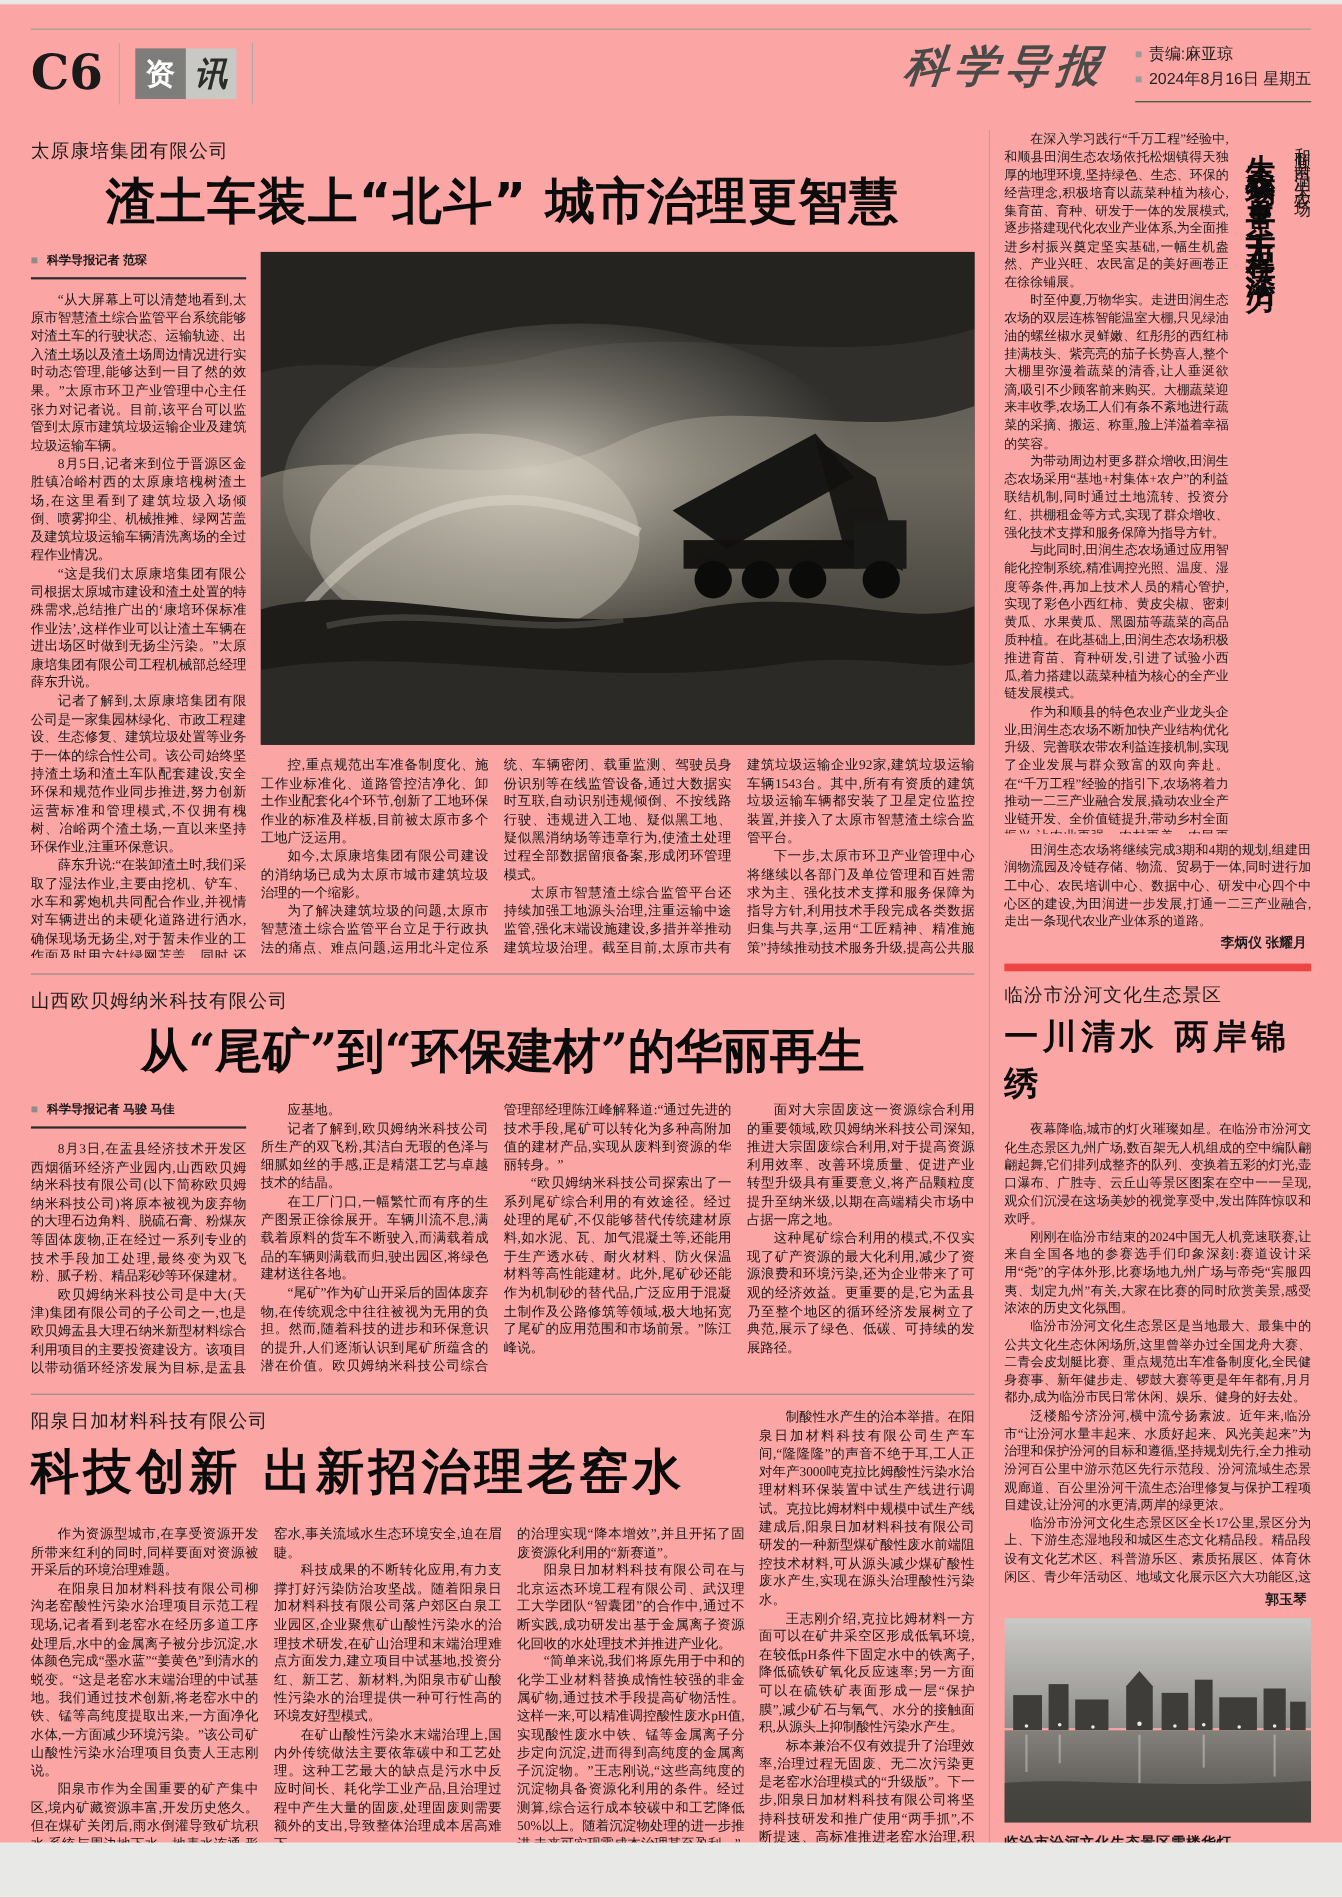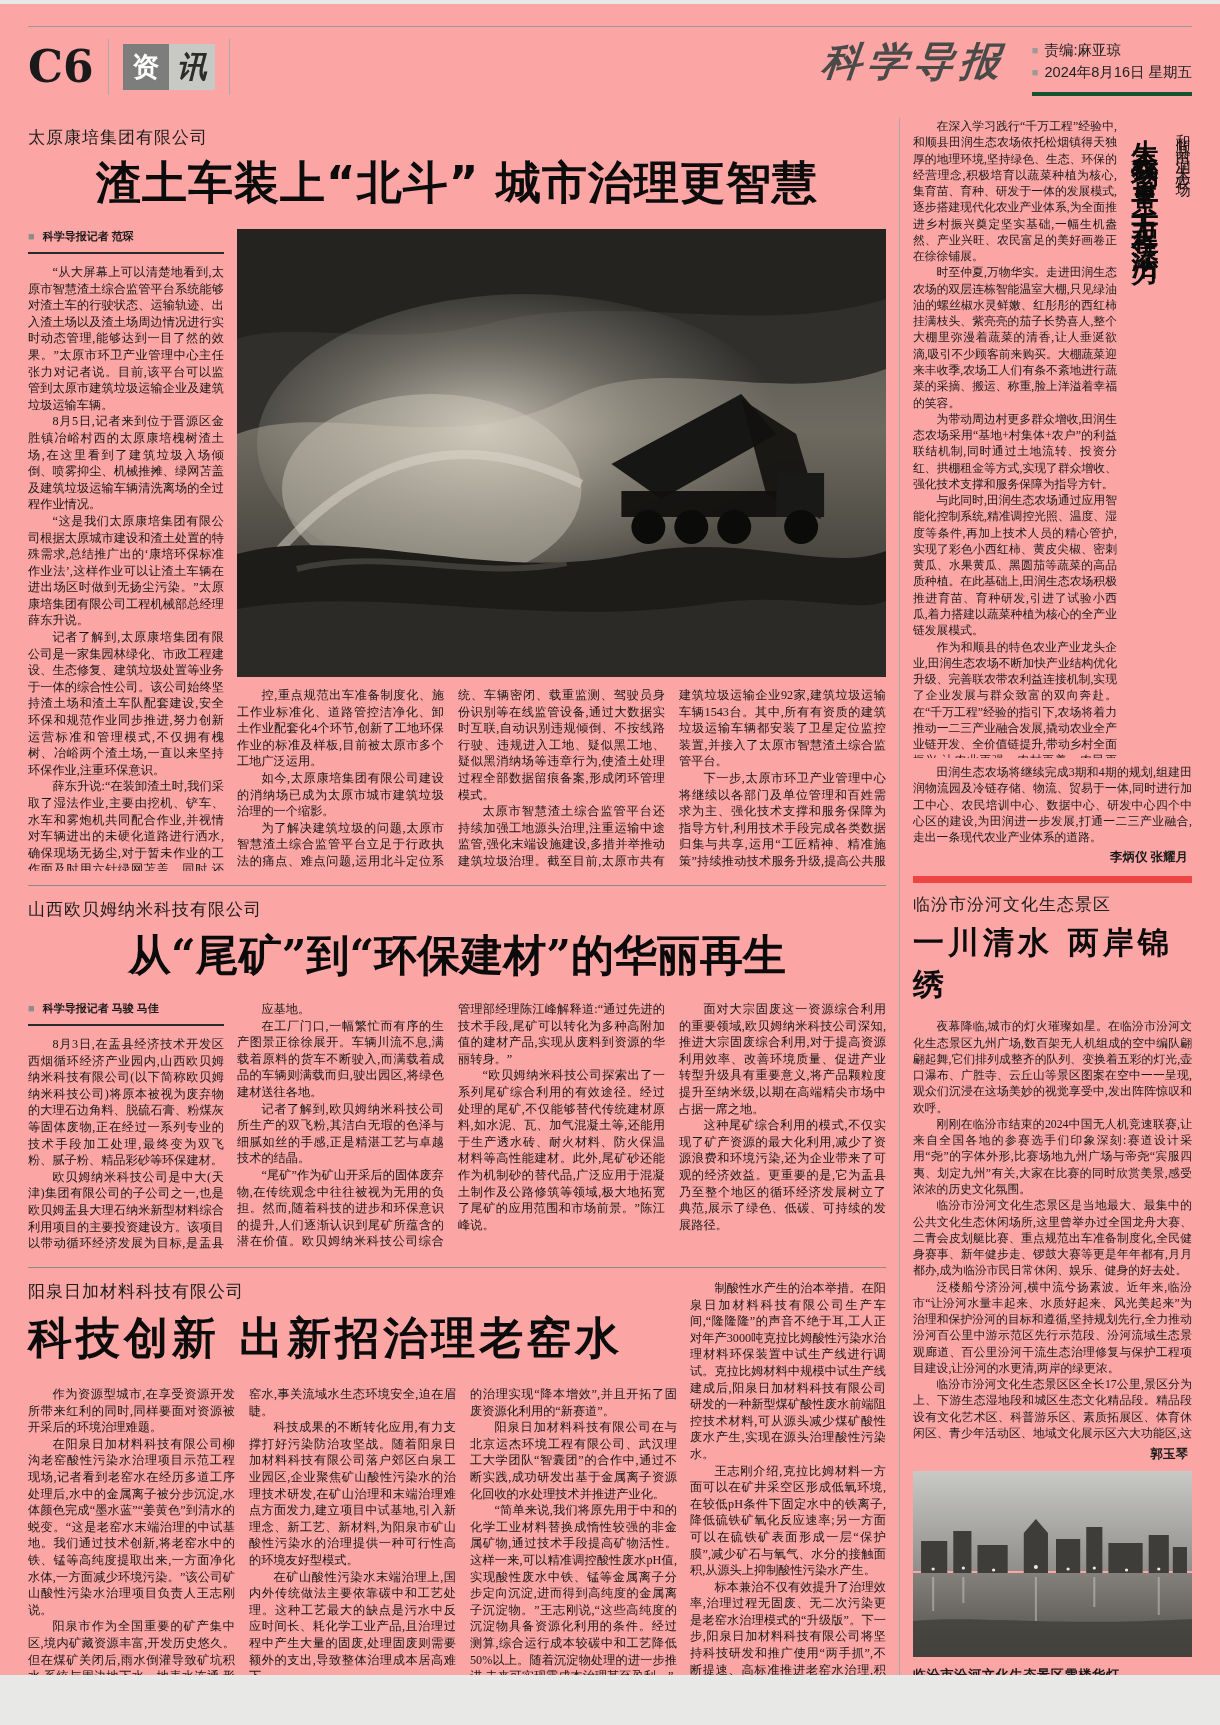--- a/index.html
+++ b/index.html
@@ -17,21 +17,21 @@
   .vrule { width:1px; height:56px; background:#aaa; }
   .logo { display:flex; }
   .logo-a { width:46px; height:46px; background:#7d7d7b; color:#fff; font-family:"DejaVu Sans", sans-serif;
             font-weight:bold; font-size:27px; display:flex; align-items:center; justify-content:center; }
   .logo-b { width:46px; height:46px; background:#c8c8c5; color:#2c2c2a; font-family:"DejaVu Serif", serif;
             font-style:italic; font-weight:bold; font-size:30px; display:flex; align-items:center; justify-content:center; }
   .hdr-right { display:flex; align-items:flex-start; gap:26px; }
   .masthead { font-family:"DejaVu Serif", serif; font-style:italic; font-weight:bold;
               font-size:40px; color:#4a4a48; letter-spacing:6px; line-height:1.1; transform:skewX(-6deg); }
   .pubinfo { font-family:"Liberation Sans", sans-serif; font-size:14.5px; color:#222;
-             border-bottom:4px solid #14532d; padding-bottom:8px; line-height:1.55; }
+             border-bottom:1px solid #14532d; padding-bottom:8px; line-height:1.55; }
   .pubinfo div::before { content:"■"; color:#9a9a98; font-size:11px; margin-right:6px; vertical-align:1px; }
   
   .content { display:flex; gap:13px; margin-top:8px; height:1568px; }
   .left-zone { width:858px; flex:0 0 858px; }
   .mid-rule { width:1px; background:#a8a8a6; }
   .right-zone { flex:1; display:flex; flex-direction:column; }
   
   .kicker { font-family:"Liberation Sans", sans-serif; font-size:17px; color:#1d1d1b; letter-spacing:1px; }
   .bodytext p { font-size:12.2px; line-height:1.36; text-align:justify; text-indent:2em; color:#181816; }
   .byline { font-family:"Liberation Sans", sans-serif; font-weight:bold; font-size:11px;
@@ -187,40 +187,40 @@
         <div class="a2-body">
           <div class="a2-col1 bodytext">
             <div class="byline">科学导报记者 马骏 马佳</div>
             <div>
                 <p>8月3日,在盂县经济技术开发区西烟循环经济产业园内,山西欧贝姆纳米科技有限公司(以下简称欧贝姆纳米科技公司)将原本被视为废弃物的大理石边角料、脱硫石膏、粉煤灰等固体废物,正在经过一系列专业的技术手段加工处理,最终变为双飞粉、腻子粉、精品彩砂等环保建材。</p>
                 <p>欧贝姆纳米科技公司是中大(天津)集团有限公司的子公司之一,也是欧贝姆盂县大理石纳米新型材料综合利用项目的主要投资建设方。该项目以带动循环经济发展为目标,是盂县推动大宗固废综合利用的主要项目之一,目前项目一期已建成投产,预计可实现年销售收入1.5亿元,该公司有望成为京津冀最大的新型绿色建材供</p>
               </div>
           </div>
           <div class="a2-rest cols3 bodytext">
               <p>应基地。</p>
+              <p>记者了解到,欧贝姆纳米科技公司所生产的双飞粉,其洁白无瑕的色泽与细腻如丝的手感,正是精湛工艺与卓越技术的结晶。</p>
               <p>在工厂门口,一幅繁忙而有序的生产图景正徐徐展开。车辆川流不息,满载着原料的货车不断驶入,而满载着成品的车辆则满载而归,驶出园区,将绿色建材送往各地。</p>
-              <p>记者了解到,欧贝姆纳米科技公司所生产的双飞粉,其洁白无瑕的色泽与细腻如丝的手感,正是精湛工艺与卓越技术的结晶。</p>
               <p>“尾矿”作为矿山开采后的固体废弃物,在传统观念中往往被视为无用的负担。然而,随着科技的进步和环保意识的提升,人们逐渐认识到尾矿所蕴含的潜在价值。欧贝姆纳米科技公司综合管理部经理陈江峰解释道:“通过先进的技术手段,尾矿可以转化为多种高附加值的建材产品,实现从废料到资源的华丽转身。”</p>
               <p>“欧贝姆纳米科技公司探索出了一系列尾矿综合利用的有效途径。经过处理的尾矿,不仅能够替代传统建材原料,如水泥、瓦、加气混凝土等,还能用于生产透水砖、耐火材料、防火保温材料等高性能建材。此外,尾矿砂还能作为机制砂的替代品,广泛应用于混凝土制作及公路修筑等领域,极大地拓宽了尾矿的应用范围和市场前景。”陈江峰说。</p>
               <p>面对大宗固废这一资源综合利用的重要领域,欧贝姆纳米科技公司深知,推进大宗固废综合利用,对于提高资源利用效率、改善环境质量、促进产业转型升级具有重要意义,将产品颗粒度提升至纳米级,以期在高端精尖市场中占据一席之地。</p>
               <p>这种尾矿综合利用的模式,不仅实现了矿产资源的最大化利用,减少了资源浪费和环境污染,还为企业带来了可观的经济效益。更重要的是,它为盂县乃至整个地区的循环经济发展树立了典范,展示了绿色、低碳、可持续的发展路径。</p>
             </div>
         </div>
       </section>
 
       <section class="art3">
         <div class="a3-top">
           <div class="a3-left">
             <div class="kicker">阳泉日加材料科技有限公司</div>
             <h1 class="headline3">科技创新 出新招治理老窑水</h1>
             <div class="a3-cols bodytext">
                 <p>作为资源型城市,在享受资源开发所带来红利的同时,同样要面对资源被开采后的环境治理难题。</p>
                 <p>在阳泉日加材料科技有限公司柳沟老窑酸性污染水治理项目示范工程现场,记者看到老窑水在经历多道工序处理后,水中的金属离子被分步沉淀,水体颜色完成“墨水蓝”“姜黄色”到清水的蜕变。“这是老窑水末端治理的中试基地。我们通过技术创新,将老窑水中的铁、锰等高纯度提取出来,一方面净化水体,一方面减少环境污染。”该公司矿山酸性污染水治理项目负责人王志刚说。</p>
                 <p>阳泉市作为全国重要的矿产集中区,境内矿藏资源丰富,开发历史悠久。但在煤矿关闭后,雨水倒灌导致矿坑积水,系统与周边地下水、地表水连通,形成大量老窑水,严重影响地下水和地表水安全。全方位、系统化治理酸性老窑水,事关流域水生态环境安全,迫在眉睫。</p>
-                <p>科技成果的不断转化应用,有力支撑打好污染防治攻坚战。随着阳泉日加材料科技有限公司落户郊区白泉工业园区,企业聚焦矿山酸性污染水的治理技术研发,在矿山治理和末端治理难点方面发力,建立项目中试基地,引入新理念、新工艺、新材料,为阳泉市矿山酸性污染水的治理提供一种可行性高的环境友好型模式。</p>
+                <p>科技成果的不断转化应用,有力支撑打好污染防治攻坚战。随着阳泉日加材料科技有限公司落户郊区白泉工业园区,企业聚焦矿山酸性污染水的治理技术研发,在矿山治理和末端治理难点方面发力,建立项目中试基地,投资分红、新工艺、新材料,为阳泉市矿山酸性污染水的治理提供一种可行性高的环境友好型模式。</p>
                 <p>在矿山酸性污染水末端治理上,国内外传统做法主要依靠碳中和工艺处理。这种工艺最大的缺点是污水中反应时间长、耗化学工业产品,且治理过程中产生大量的固废,处理固废则需要额外的支出,导致整体治理成本居高难下。</p>
                 <p>政府、企业、高校同向发力,不断强化政策引领,加大科研力度,让老窑水的治理实现“降本增效”,并且开拓了固废资源化利用的“新赛道”。</p>
                 <p>阳泉日加材料科技有限公司在与北京运杰环境工程有限公司、武汉理工大学团队“智囊团”的合作中,通过不断实践,成功研发出基于金属离子资源化回收的水处理技术并推进产业化。</p>
                 <p>“简单来说,我们将原先用于中和的化学工业材料替换成惰性较强的非金属矿物,通过技术手段提高矿物活性。这样一来,可以精准调控酸性废水pH值,实现酸性废水中铁、锰等金属离子分步定向沉淀,进而得到高纯度的金属离子沉淀物。”王志刚说,“这些高纯度的沉淀物具备资源化利用的条件。经过测算,综合运行成本较碳中和工艺降低50%以上。随着沉淀物处理的进一步推进,未来可实现零成本治理甚至盈利。”</p>
                 <p>目前,柳沟老窑酸性污染水项目示范工程每日可处理废水200立方米,工程试运行至今已累计处理污水超过7.3万立方米,出水各项指标达到《地表水环境质量标准》(3838-2002)中规定的V类水质标准。</p>
               </div>
           </div>
           <div class="a3-col4 bodytext">
             <div class="paras">
                 <p>制酸性水产生的治本举措。在阳泉日加材料科技有限公司生产车间,“隆隆隆”的声音不绝于耳,工人正对年产3000吨克拉比姆酸性污染水治理材料环保装置中试生产线进行调试。克拉比姆材料中规模中试生产线建成后,阳泉日加材料科技有限公司研发的一种新型煤矿酸性废水前端阻控技术材料,可从源头减少煤矿酸性废水产生,实现在源头治理酸性污染水。</p>

